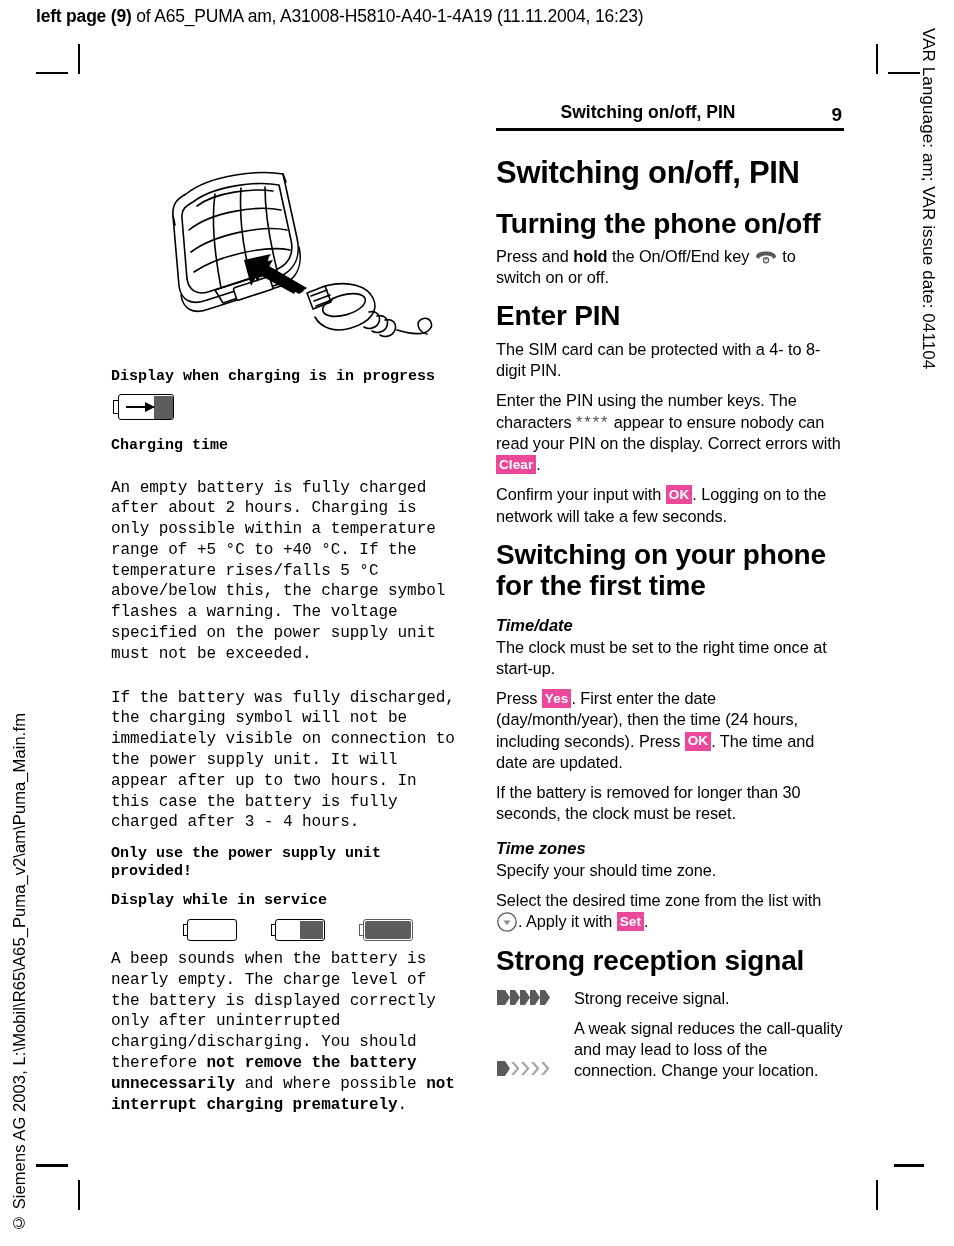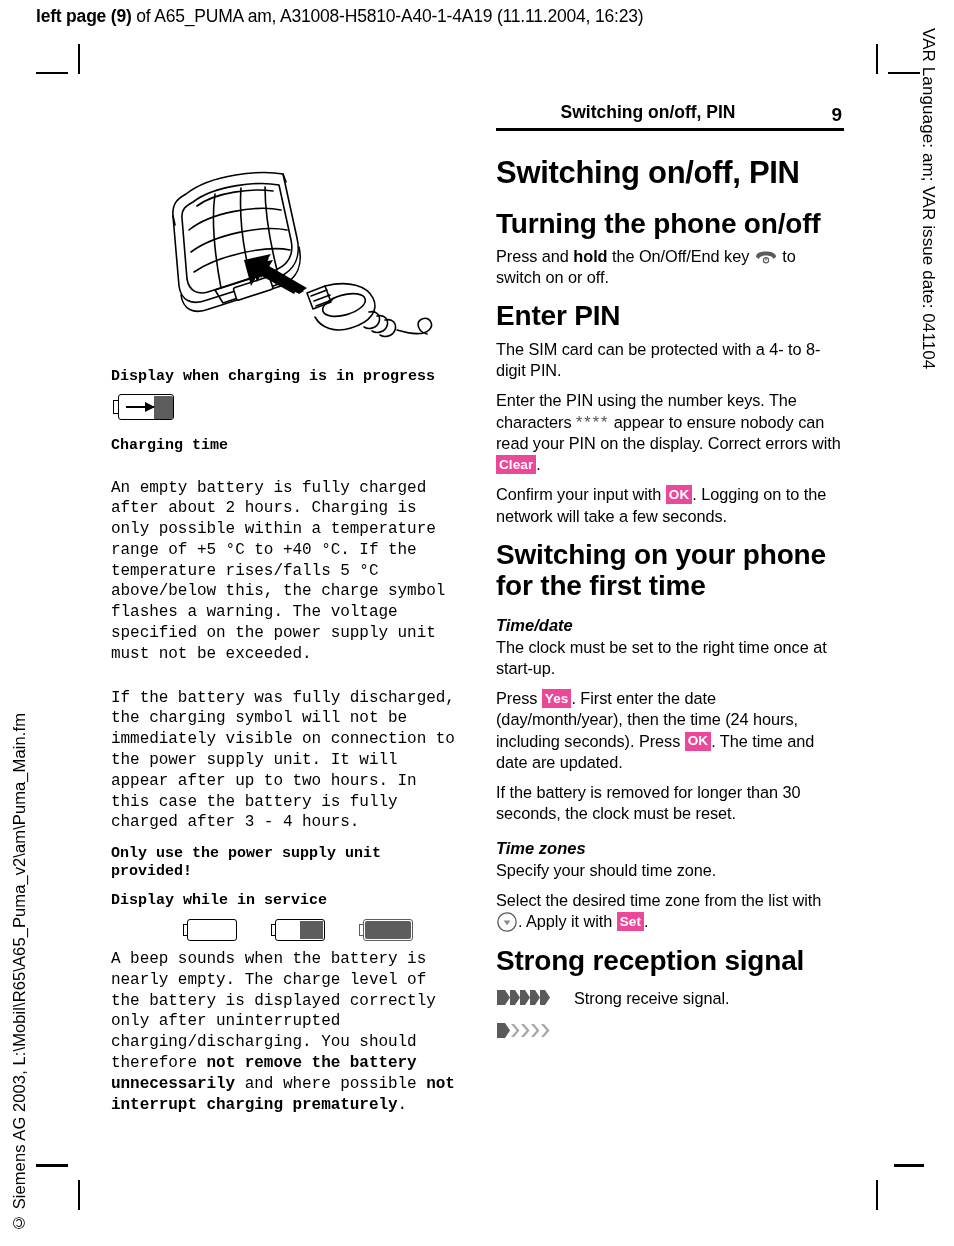--- a/index.html
+++ b/index.html
@@ -313,16 +313,17 @@
     <div class="sig-row">
       <div class="sig-ico">
         <svg width="64" height="17" viewBox="0 0 64 17">
           <path d="M1 1 L9 1 L14 8.5 L9 16 L1 16 Z" fill="#5a5a5a"></path>
           <path d="M15 2 L18 2 L23.5 8.5 L18 15 L15 15 L20.5 8.5 Z" fill="#a8a8a8"></path>
           <path d="M25 2 L28 2 L33.5 8.5 L28 15 L25 15 L30.5 8.5 Z" fill="#a8a8a8"></path>
           <path d="M35 2 L38 2 L43.5 8.5 L38 15 L35 15 L40.5 8.5 Z" fill="#a8a8a8"></path>
           <path d="M45 2 L48 2 L53.5 8.5 L48 15 L45 15 L50.5 8.5 Z" fill="#a8a8a8"></path>
         </svg>
       </div>
+      <div class="sig-txt">A weak signal reduces the call-quality and may lead to loss of the connection. Change your location.</div>
     </div>
 
   </div>
 </div>
 
 </body></html>

